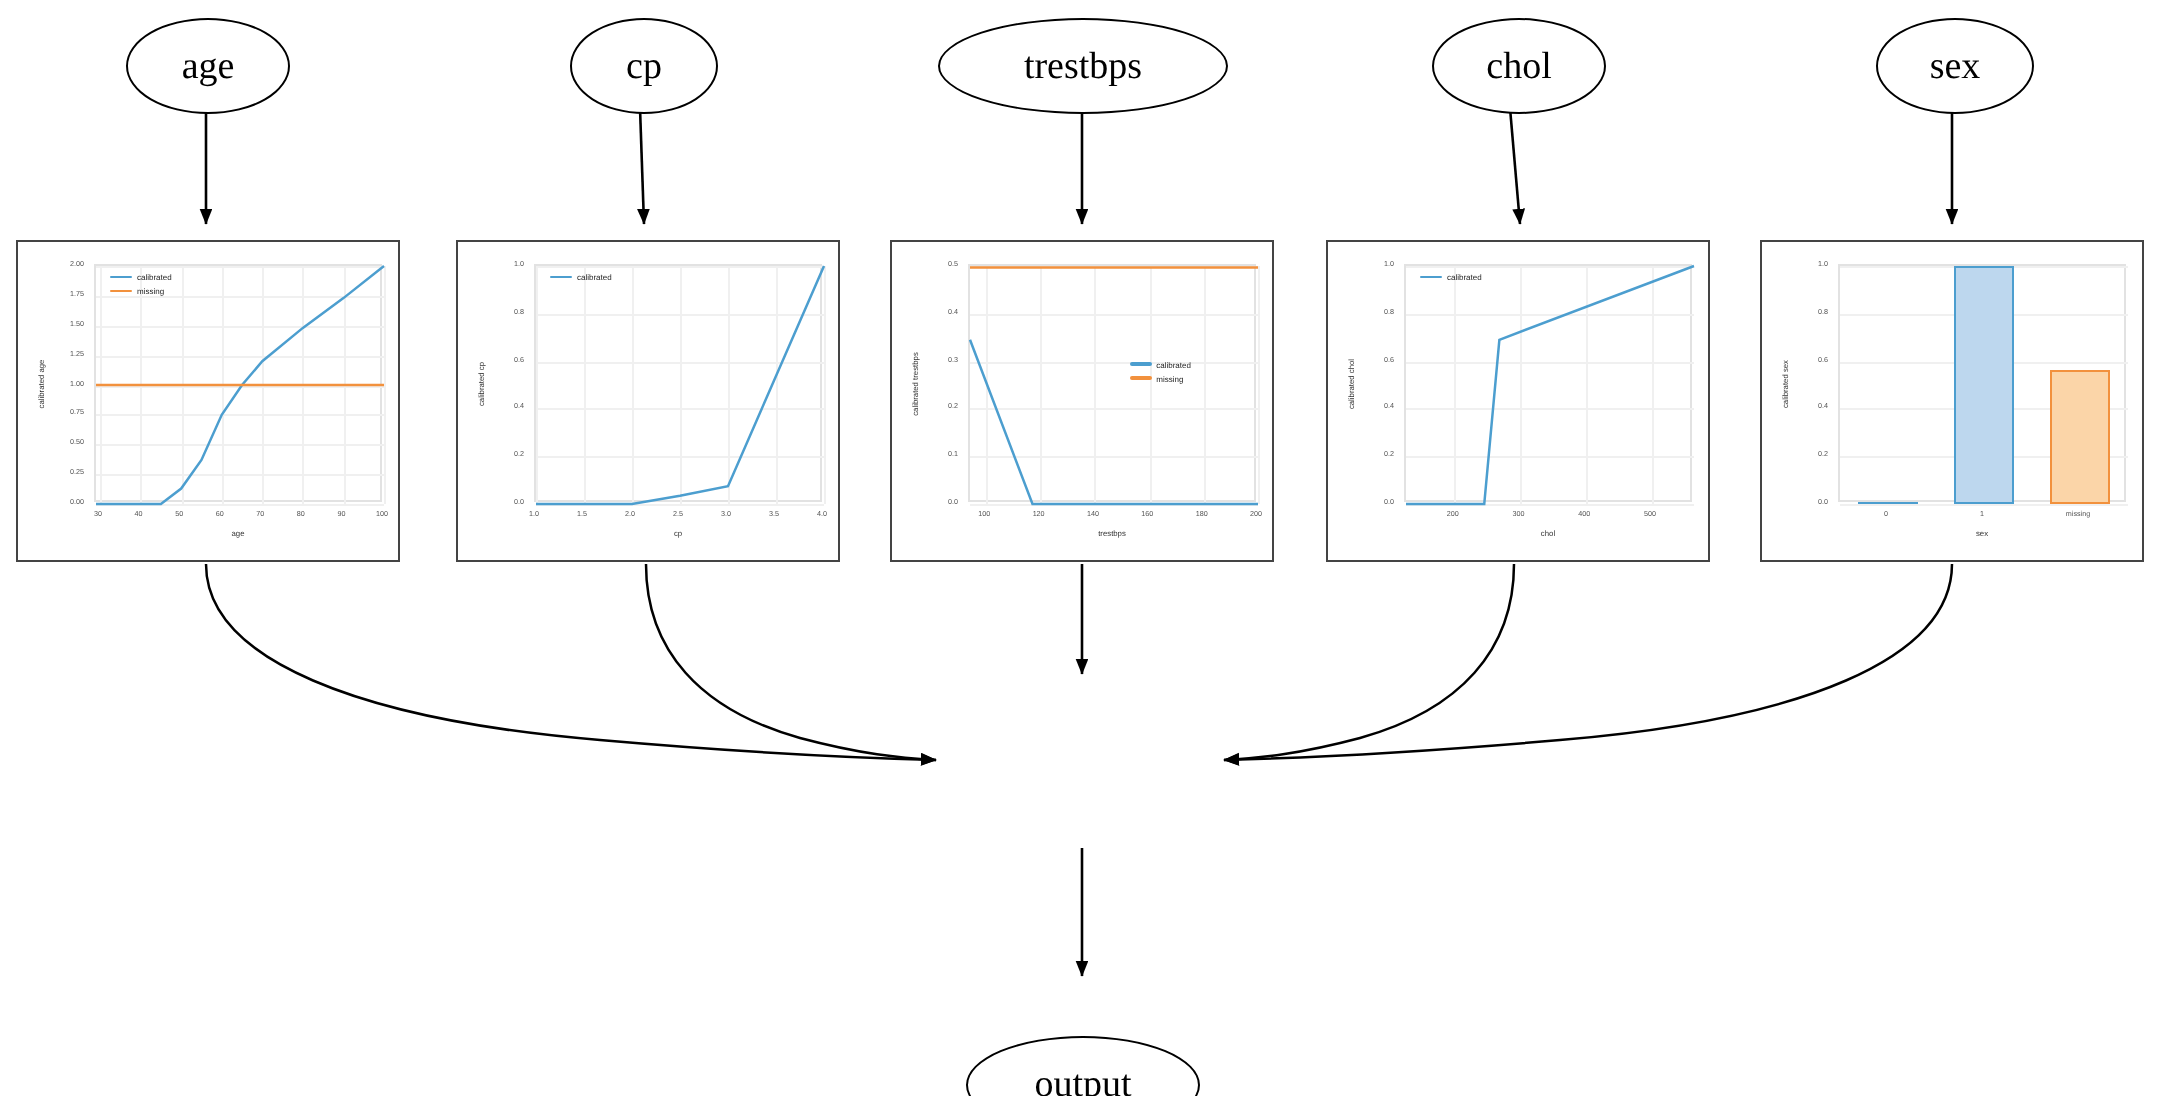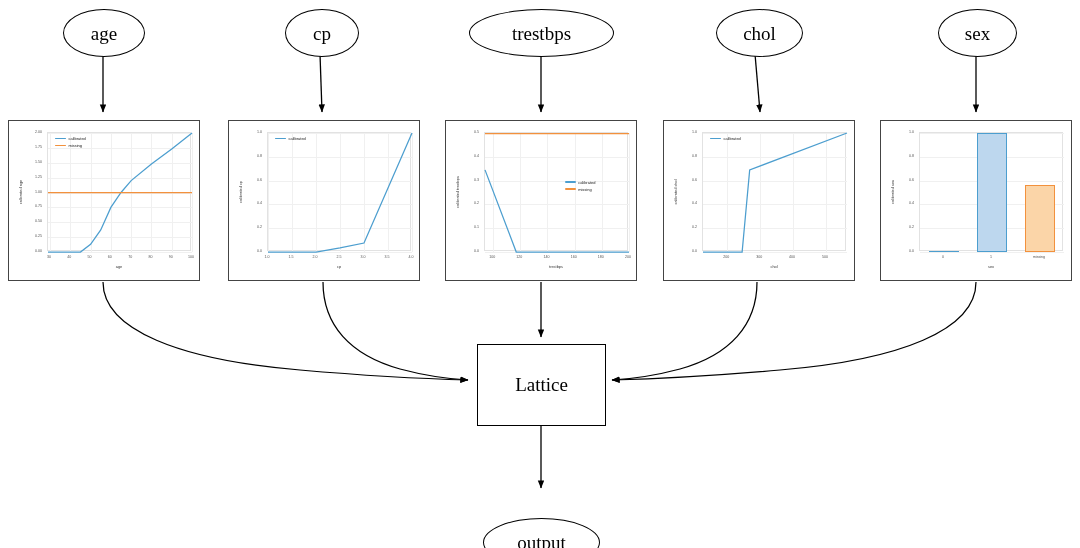--- a/index.html
+++ b/index.html
@@ -96,23 +96,20 @@
   <div class="node-ellipse" style="left:469px;top:9px;width:143px;height:46px;">
     <span>trestbps</span>
   </div>
   <div class="node-ellipse" style="left:716px;top:9px;width:85px;height:46px;">
     <span>chol</span>
   </div>
   <div class="node-ellipse" style="left:938px;top:9px;width:77px;height:46px;">
     <span>sex</span>
   </div>
 
-  <div class="node-box" style="left:477px;top:344px;width:127px;height:80px;">
-    <span>Lattice</span>
-  </div>
 
   <div class="node-ellipse" style="left:483px;top:518px;width:115px;height:47px;">
     <span>output</span>
   </div>
 
   <div class="panel" style="left:8px;top:120px;width:192px;height:161px;">
     <div class="inner">
         <div class="mplfig" id="fig-age" style="position: relative;">
           <div class="plotarea" style="left: 34px; top: 7px; width: 144px; height: 119px;">
             <div class="gridline h" style="left: 0px; top: 119px; width: 144px; background: rgb(240, 240, 240);"></div>

